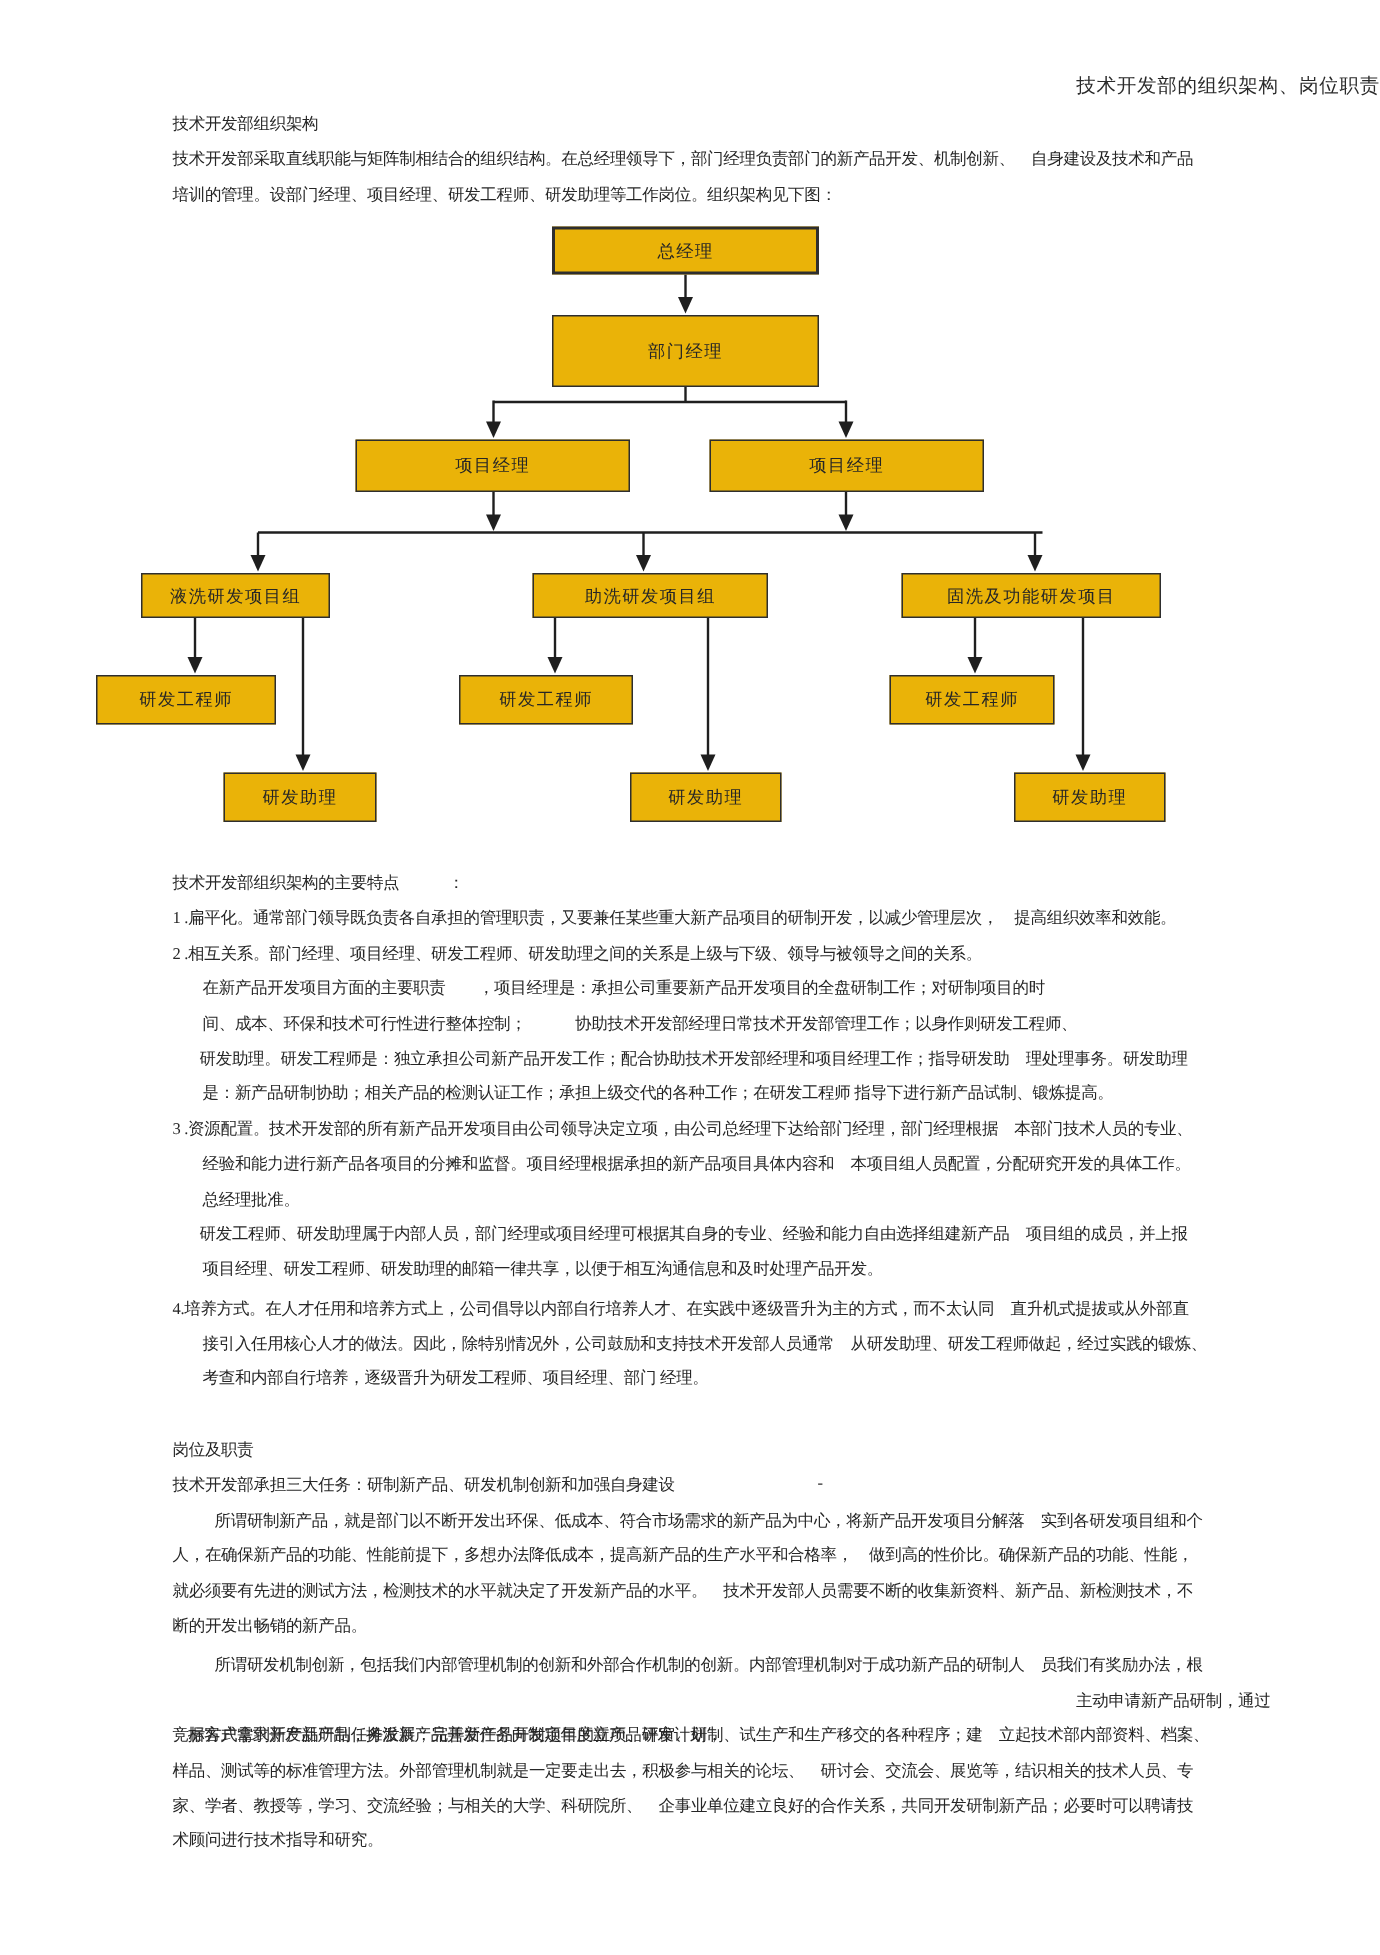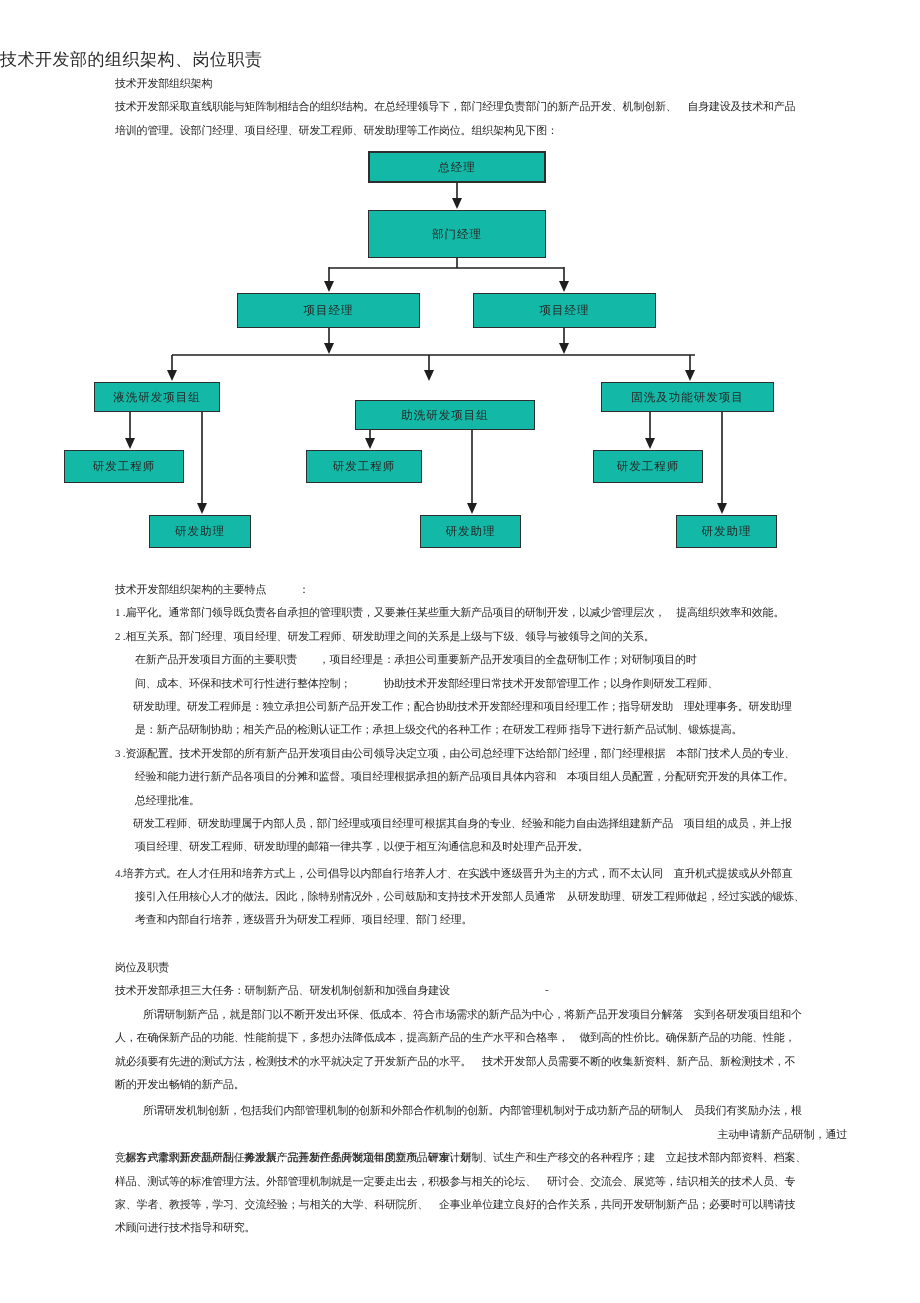--- a/index.html
+++ b/index.html
@@ -2,36 +2,36 @@
 <html><head>
 <meta charset="utf-8">
 <style>
   html,body{margin:0;padding:0;}
   body{
     width:920px;height:1303px;position:relative;background:#ffffff;
     font-family:"Liberation Serif","DejaVu Serif",serif;
     color:#222;overflow:hidden;
   }
   .doc-title{
-    position:absolute;top:48px;left:0;width:920px;text-align:left;
-    font-size:17px;letter-spacing:0.5px;color:#2a2a2a;
+    position:absolute;top:48px;left:0;width:920px;text-align:right;
+    font-size:13px;letter-spacing:0.5px;color:#2a2a2a;
   }
   .textcol{position:absolute;left:115px;width:737px;font-size:11px;letter-spacing:-0.2px;color:#262626;}
   .ln{white-space:pre;line-height:23.4px;height:23.4px;position:relative;}
   .ml1{margin-left:20px;}
   .ml2{margin-left:18px;}
   .mls{margin-left:28px;}
   .gap3{margin-top:3px;}
   .right-span{position:absolute;right:5px;top:0;}
   .stray-dash{position:absolute;left:430px;top:26px;height:14px;line-height:14px;color:#2a2a2a;}
   
   .org-chart{position:absolute;left:0;top:0;width:920px;height:560px;}
   .org-svg{position:absolute;left:0;top:0;}
   .obox{
-    position:absolute;background:#14b8a6;border:1.5px solid #2e2e2e;
+    position:absolute;background:#eab308;border:1.5px solid #2e2e2e;
     display:flex;align-items:center;justify-content:center;
     font-size:11.5px;letter-spacing:1px;color:#262626;box-sizing:border-box;
   }
   .obox.gm{border-width:2px;}
 </style>
 </head>
 <body>
 
 <div class="doc-title">技术开发部的组织架构、岗位职责</div>
 
@@ -78,21 +78,21 @@
       <polygon points="472,514 467,503 477,503"></polygon>
       <polygon points="722,514 717,503 727,503"></polygon>
     </g>
   </svg>
 
   <div class="obox gm" style="left:368px;top:151px;width:178px;height:32px;">总经理</div>
   <div class="obox" style="left:368px;top:210px;width:178px;height:48px;">部门经理</div>
   <div class="obox" style="left:237px;top:293px;width:183px;height:35px;">项目经理</div>
   <div class="obox" style="left:473px;top:293px;width:183px;height:35px;">项目经理</div>
   <div class="obox" style="left:94px;top:382px;width:126px;height:30px;">液洗研发项目组</div>
-  <div class="obox" style="left:355px;top:382px;width:180px;height:30px;margin-top:18px;">助洗研发项目组</div>
+  <div class="obox" style="left:355px;top:382px;width:157px;height:30px;">助洗研发项目组</div>
   <div class="obox" style="left:601px;top:382px;width:173px;height:30px;">固洗及功能研发项目</div>
   <div class="obox" style="left:64px;top:450px;width:120px;height:33px;">研发工程师</div>
   <div class="obox" style="left:306px;top:450px;width:116px;height:33px;">研发工程师</div>
   <div class="obox" style="left:593px;top:450px;width:110px;height:33px;">研发工程师</div>
   <div class="obox" style="left:149px;top:515px;width:102px;height:33px;">研发助理</div>
   <div class="obox" style="left:420px;top:515px;width:101px;height:33px;">研发助理</div>
   <div class="obox" style="left:676px;top:515px;width:101px;height:33px;">研发助理</div>
 </div>
 
 <div class="textcol" style="top:578px;">

